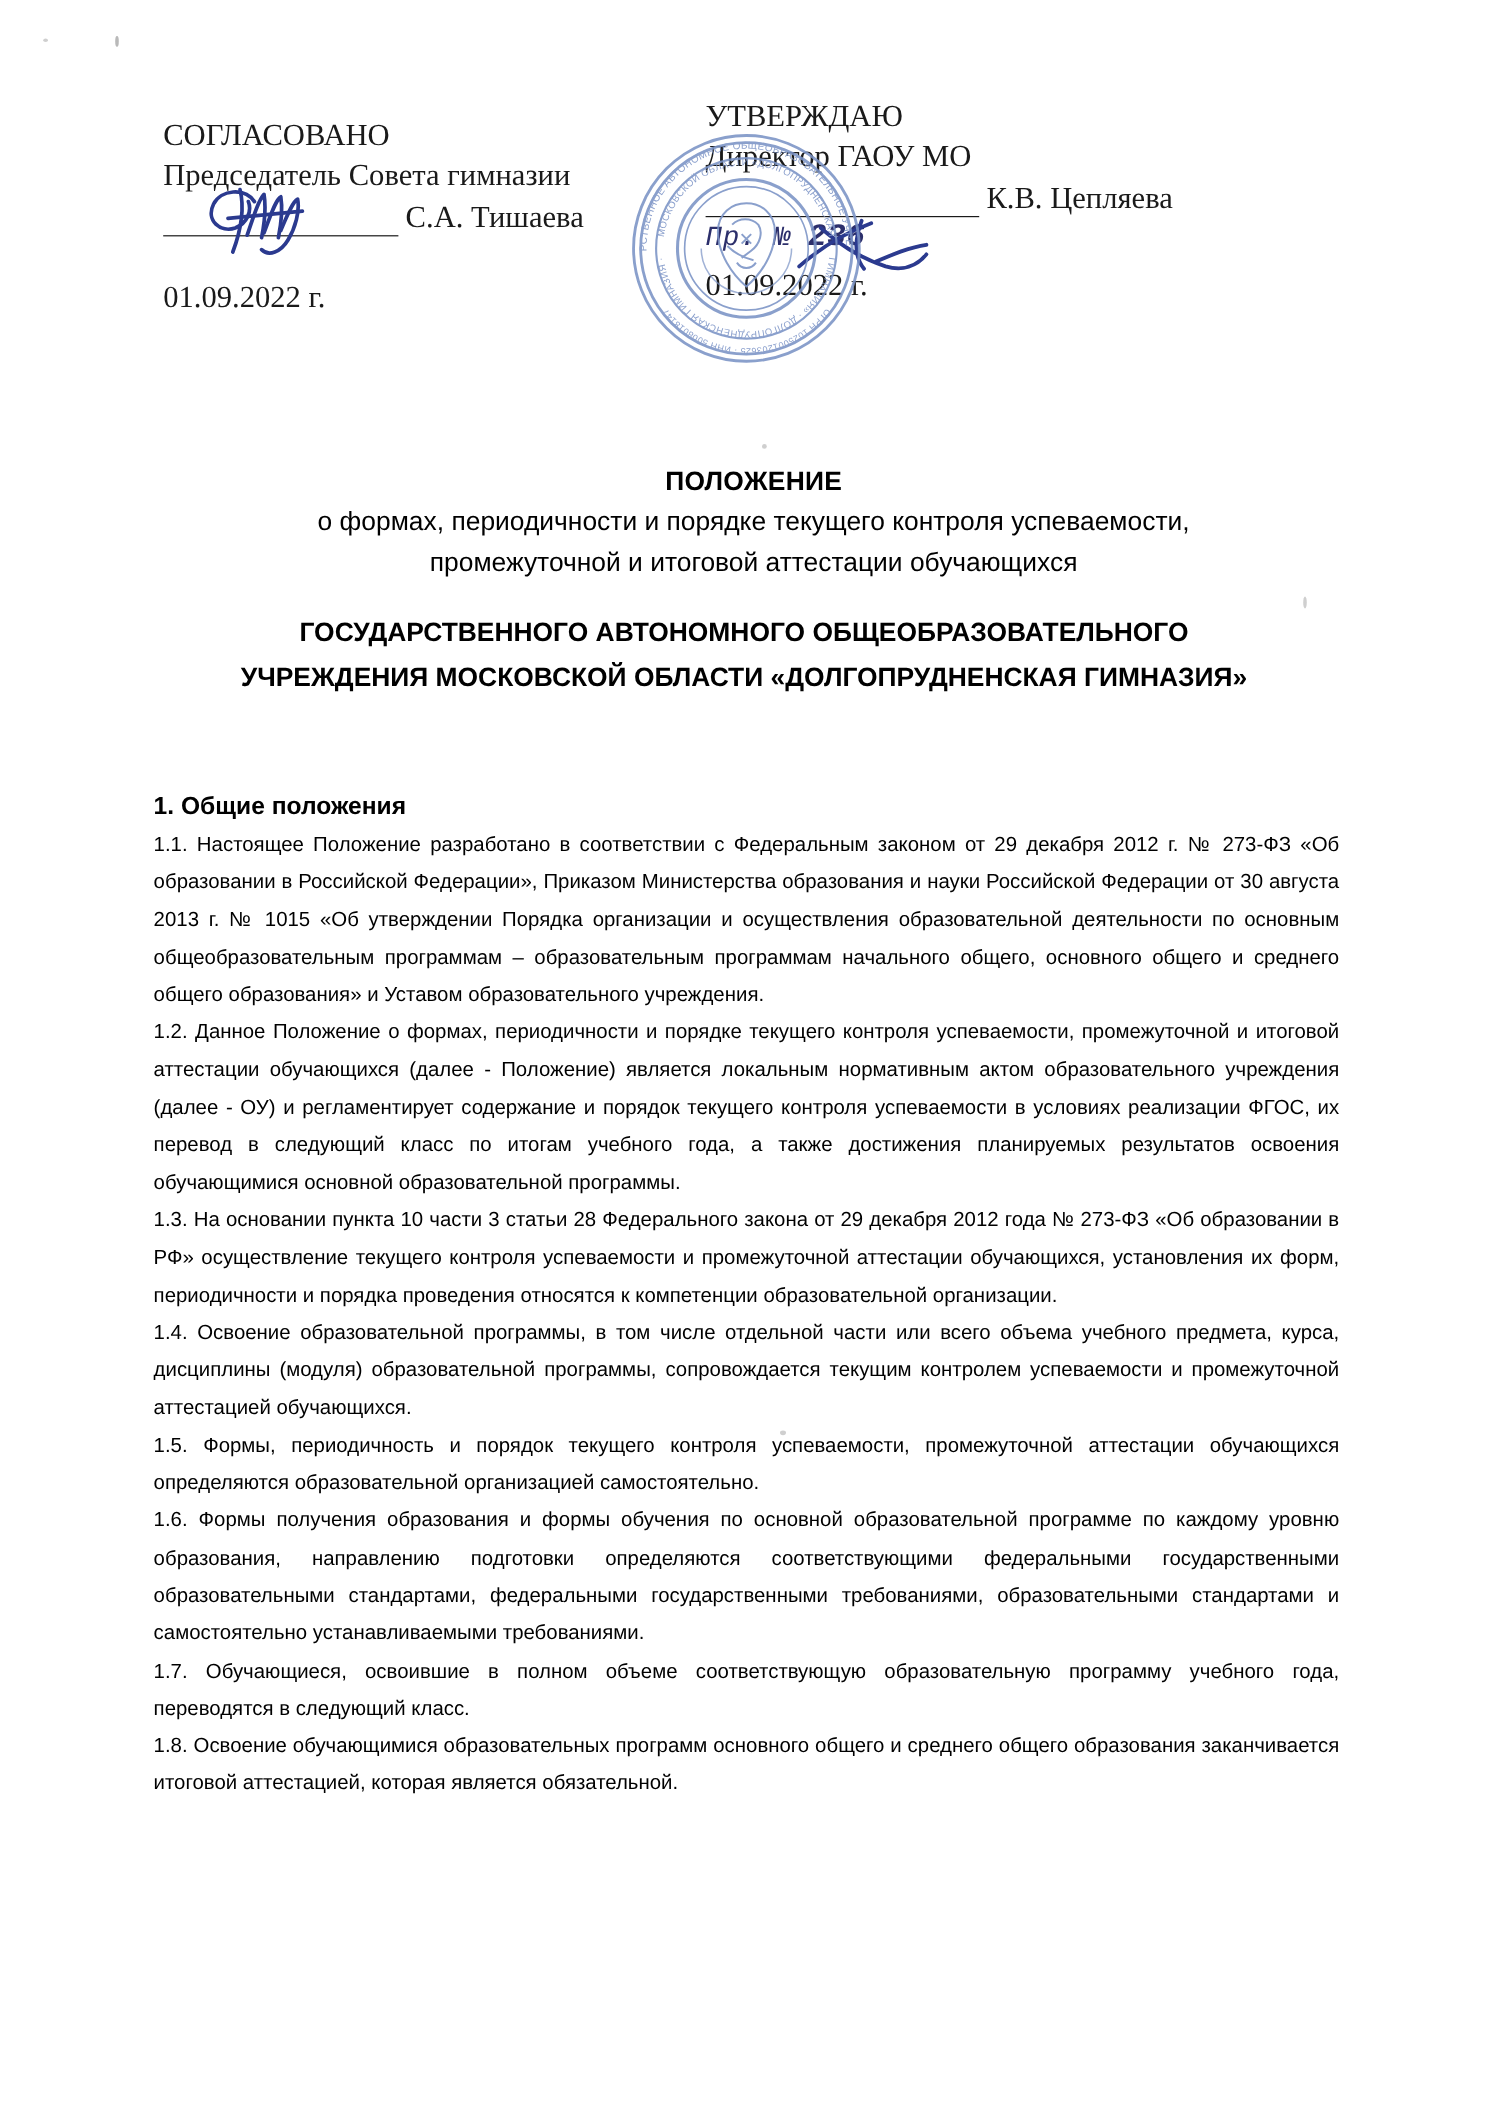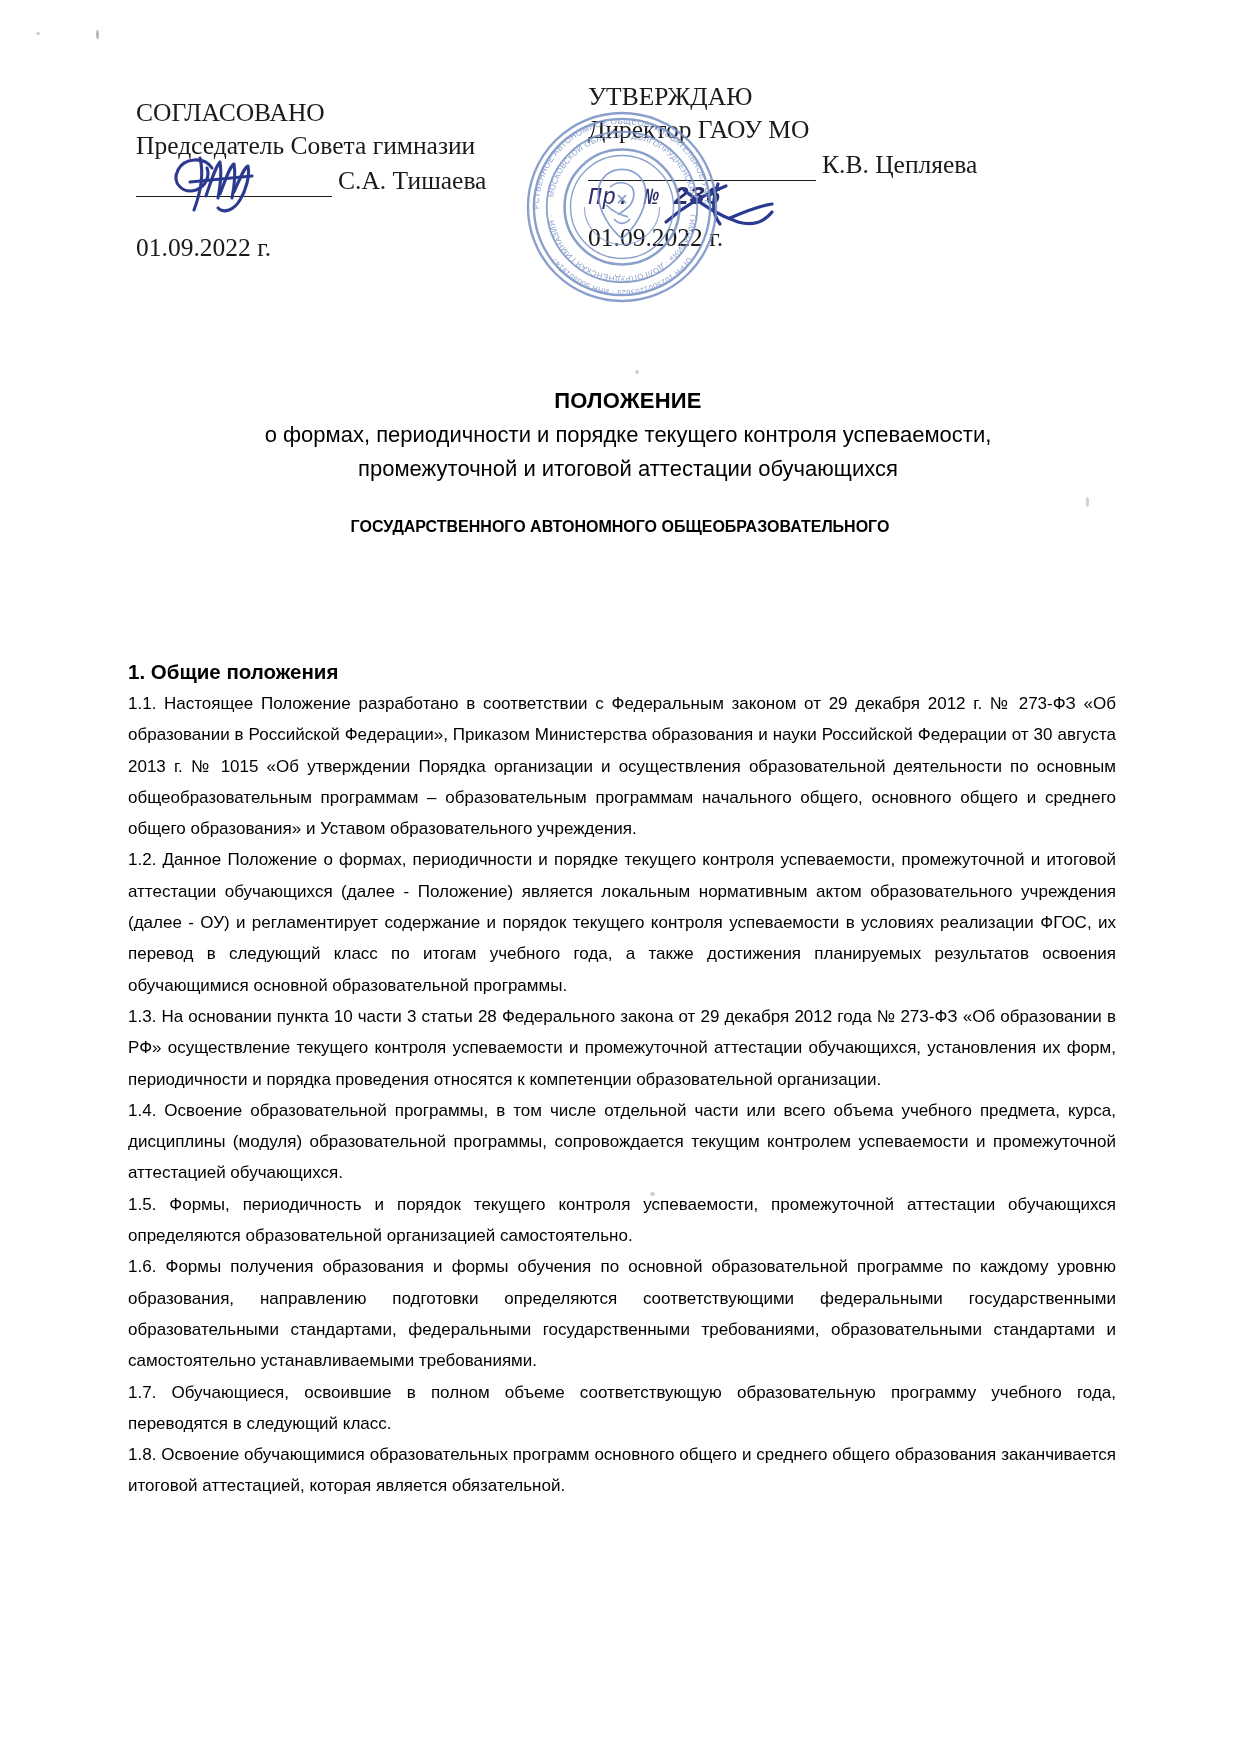--- a/index.html
+++ b/index.html
@@ -116,21 +116,21 @@
     font-size: 22px;
     font-weight: normal;
     line-height: 34px;
   }
   .org-title {
     position: absolute;
     left: 120px;
     top: 508px;
     width: 1000px;
     text-align: center;
-    font-size: 16px;
+    font-size: 22px;
     font-weight: bold;
     line-height: 38px;
   }
 
   
   .body-block {
     position: absolute;
     left: 128px;
     top: 657px;
     width: 988px;
@@ -257,20 +257,21 @@
   </div>
 
   <div class="title-block">
     <div class="doc-title">ПОЛОЖЕНИЕ</div>
     <div class="doc-subtitle">о формах, периодичности и порядке текущего контроля успеваемости,</div>
     <div class="doc-subtitle">промежуточной и итоговой аттестации обучающихся</div>
   </div>
 
   <div class="org-title">
     <div>ГОСУДАРСТВЕННОГО АВТОНОМНОГО ОБЩЕОБРАЗОВАТЕЛЬНОГО</div>
+    <div>УЧРЕЖДЕНИЯ МОСКОВСКОЙ ОБЛАСТИ «ДОЛГОПРУДНЕНСКАЯ ГИМНАЗИЯ»</div>
   </div>
 
   <div class="body-block">
     <div class="sec-head">1. Общие положения</div>
     <p class="para">1.1. Настоящее Положение разработано в соответствии с Федеральным законом от 29 декабря 2012 г. № 273-ФЗ «Об образовании в Российской Федерации», Приказом Министерства образования и науки Российской Федерации от 30 августа 2013 г. № 1015 «Об утверждении Порядка организации и осуществления образовательной деятельности по основным общеобразовательным программам – образовательным программам начального общего, основного общего и среднего общего образования» и Уставом образовательного учреждения.</p>
     <p class="para">1.2. Данное Положение о формах, периодичности и порядке текущего контроля успеваемости, промежуточной и итоговой аттестации обучающихся (далее - Положение) является локальным нормативным актом образовательного учреждения (далее - ОУ) и регламентирует содержание и порядок текущего контроля успеваемости в условиях реализации ФГОС, их перевод в следующий класс по итогам учебного года, а также достижения планируемых результатов освоения обучающимися основной образовательной программы.</p>
     <p class="para">1.3. На основании пункта 10 части 3 статьи 28 Федерального закона от 29 декабря 2012 года № 273-ФЗ «Об образовании в РФ» осуществление текущего контроля успеваемости и промежуточной аттестации обучающихся, установления их форм, периодичности и порядка проведения относятся к компетенции образовательной организации.</p>
     <p class="para">1.4. Освоение образовательной программы, в том числе отдельной части или всего объема учебного предмета, курса, дисциплины (модуля) образовательной программы, сопровождается текущим контролем успеваемости и промежуточной аттестацией обучающихся.</p>
     <p class="para">1.5. Формы, периодичность и порядок текущего контроля успеваемости, промежуточной аттестации обучающихся определяются образовательной организацией самостоятельно.</p>
     <p class="para">1.6. Формы получения образования и формы обучения по основной образовательной программе по каждому уровню образования, направлению подготовки определяются соответствующими федеральными государственными образовательными стандартами, федеральными государственными требованиями, образовательными стандартами и самостоятельно устанавливаемыми требованиями.</p>

